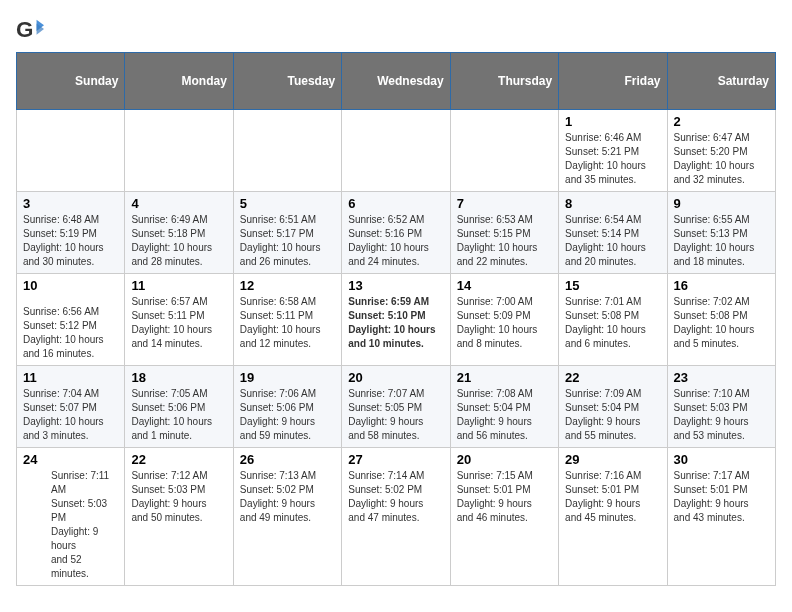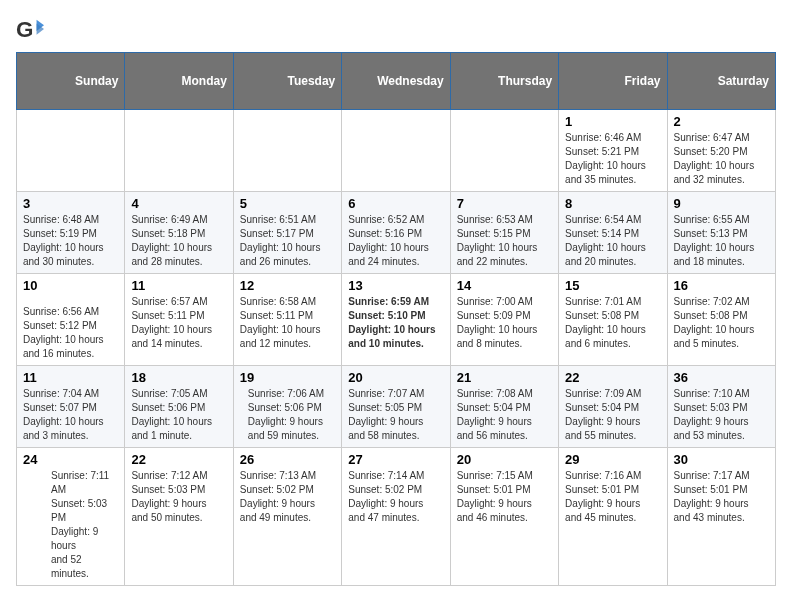--- a/index.html
+++ b/index.html
@@ -254,21 +254,21 @@
         </td>
         <td>
           <span class="day-number">18</span>
           <div class="day-info" style="white-space: pre-line;">Sunrise: 7:05 AM
 Sunset: 5:06 PM
 Daylight: 10 hours
 and 1 minute.</div>
         </td>
         <td>
           <span class="day-number">19</span>
-          <div class="day-info" style="white-space: pre-line; margin-left: 8px;">Sunrise: 7:06 AM
+          <div class="day-info" style="white-space: pre-line;">Sunrise: 7:06 AM
 Sunset: 5:06 PM
 Daylight: 9 hours
 and 59 minutes.</div>
         </td>
         <td>
           <span class="day-number">20</span>
           <div class="day-info" style="white-space: pre-line;">Sunrise: 7:07 AM
 Sunset: 5:05 PM
 Daylight: 9 hours
 and 58 minutes.</div>
@@ -281,21 +281,21 @@
 and 56 minutes.</div>
         </td>
         <td>
           <span class="day-number">22</span>
           <div class="day-info" style="white-space: pre-line;">Sunrise: 7:09 AM
 Sunset: 5:04 PM
 Daylight: 9 hours
 and 55 minutes.</div>
         </td>
         <td>
-          <span class="day-number">36</span>
+          <span class="day-number">23</span>
           <div class="day-info" style="white-space: pre-line;">Sunrise: 7:10 AM
 Sunset: 5:03 PM
 Daylight: 9 hours
 and 53 minutes.</div>
         </td>
       </tr>
       <tr>
         <td>
           <span class="day-number">24</span>
           <div class="day-info" style="white-space: pre-line; margin-left: 28px;">Sunrise: 7:11 AM

